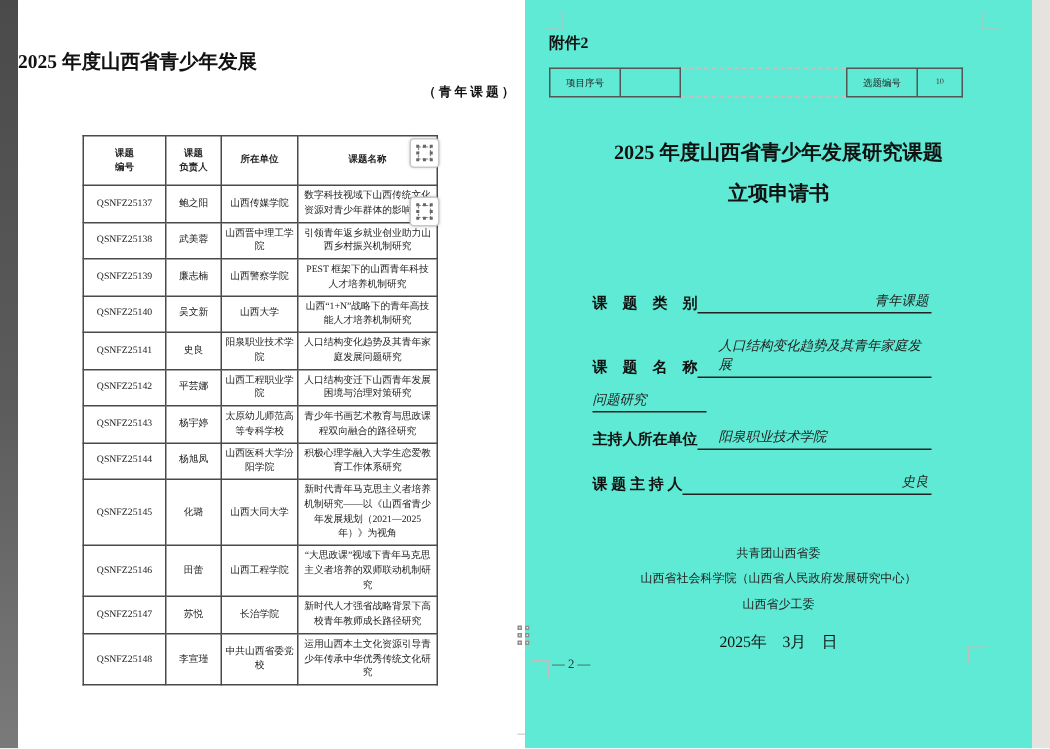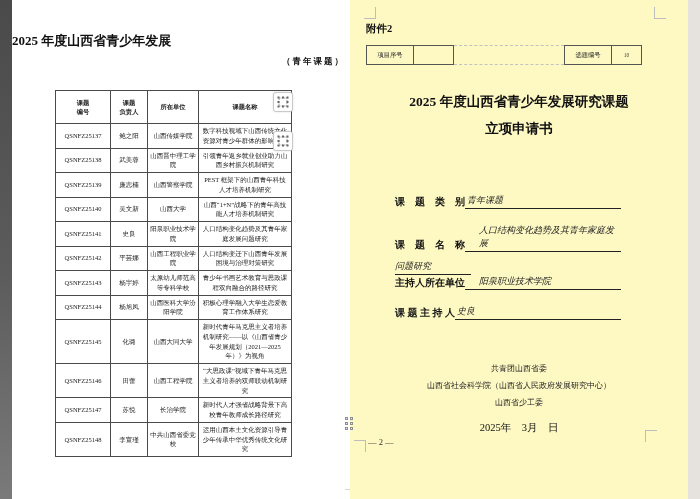--- a/index.html
+++ b/index.html
@@ -26,41 +26,41 @@
   .col-id{width:50px;}.col-leader{width:32px;}.col-org{width:46px;}.col-topic{width:88px;}
   .lp-table td.topic{text-align:center;}
 
   
   .region-icon{position:absolute;width:18px;height:18px;background:#fff;border:1px solid #c9c9c9;
                border-radius:3px;box-shadow:0 0 2px rgba(0,0,0,.15);display:flex;align-items:center;
                justify-content:center;cursor:pointer;}
   .region-icon svg{display:block;}
 
   
-  .page-right{position:absolute;left:350px;top:0;width:338px;height:499px;background:#fef9c3;}
+  .page-right{position:absolute;left:350px;top:0;width:338px;height:499px;background:#5eead4;}
   .attach{position:absolute;left:16px;top:22px;font-size:10.5px;font-weight:600;color:#111;}
   .hdr-bar{position:absolute;left:16px;top:45px;width:276px;height:20px;display:flex;font-size:6.3px;color:#222;}
   .hb-cell{display:flex;align-items:center;justify-content:center;box-sizing:border-box;}
   .hb-l1{width:48px;border:1px solid #555;}
   .hb-l1v{width:40px;border:1px solid #555;border-left:none;}
   .hb-dots{flex:1;border-top:1px dashed #c2c2c2;border-bottom:1px dashed #c2c2c2;}
   .hb-l2{width:48px;border:1px solid #555;}
   .hb-l2v{width:30px;border:1px solid #555;border-left:none;font-size:5.5px;color:#444;}
 
   .rp-title{position:absolute;left:0;top:88px;width:100%;text-align:center;font-weight:bold;
             font-size:13.5px;line-height:2.0;color:#111;}
 
   .fields{position:absolute;left:45px;top:194px;width:226px;}
   .field-row{display:flex;align-items:flex-end;margin-bottom:15px;}
   .f-label{font-weight:bold;font-size:10px;white-space:pre;color:#111;flex:0 0 auto;}
-  .f-value{flex:1;border-bottom:1px solid #222;text-align:left;font-style:italic;
+  .f-value{flex:1;border-bottom:1px solid #222;text-align:right;font-style:italic;
            font-size:9px;padding:0 2px 1px 2px;min-height:12px;color:#222;}
   .f-value.leftish{text-align:left;padding-left:14px;}
   .f-cont{width:76px;border-bottom:1px solid #222;font-style:italic;font-size:9px;
-          margin:-7px 0 0 0;padding-bottom:1px;color:#222;}
+          margin:-7px 0 10px 0;padding-bottom:1px;color:#222;}
 
   .rp-orgs{position:absolute;left:0;top:360px;width:100%;text-align:center;font-size:8px;
            line-height:2.15;color:#222;}
   .rp-date{position:absolute;left:0;top:421px;width:100%;text-align:center;font-size:10.5px;color:#111;}
   .rp-pagenum{position:absolute;left:18px;top:437px;font-size:8.5px;color:#333;}
 
   
   .mark{position:absolute;width:11px;height:11px;}
   .mark-tl{left:14px;top:7px;border-right:1px solid #bdbdbd;border-bottom:1px solid #bdbdbd;}
   .mark-tr{left:304px;top:7px;border-left:1px solid #bdbdbd;border-bottom:1px solid #bdbdbd;}

